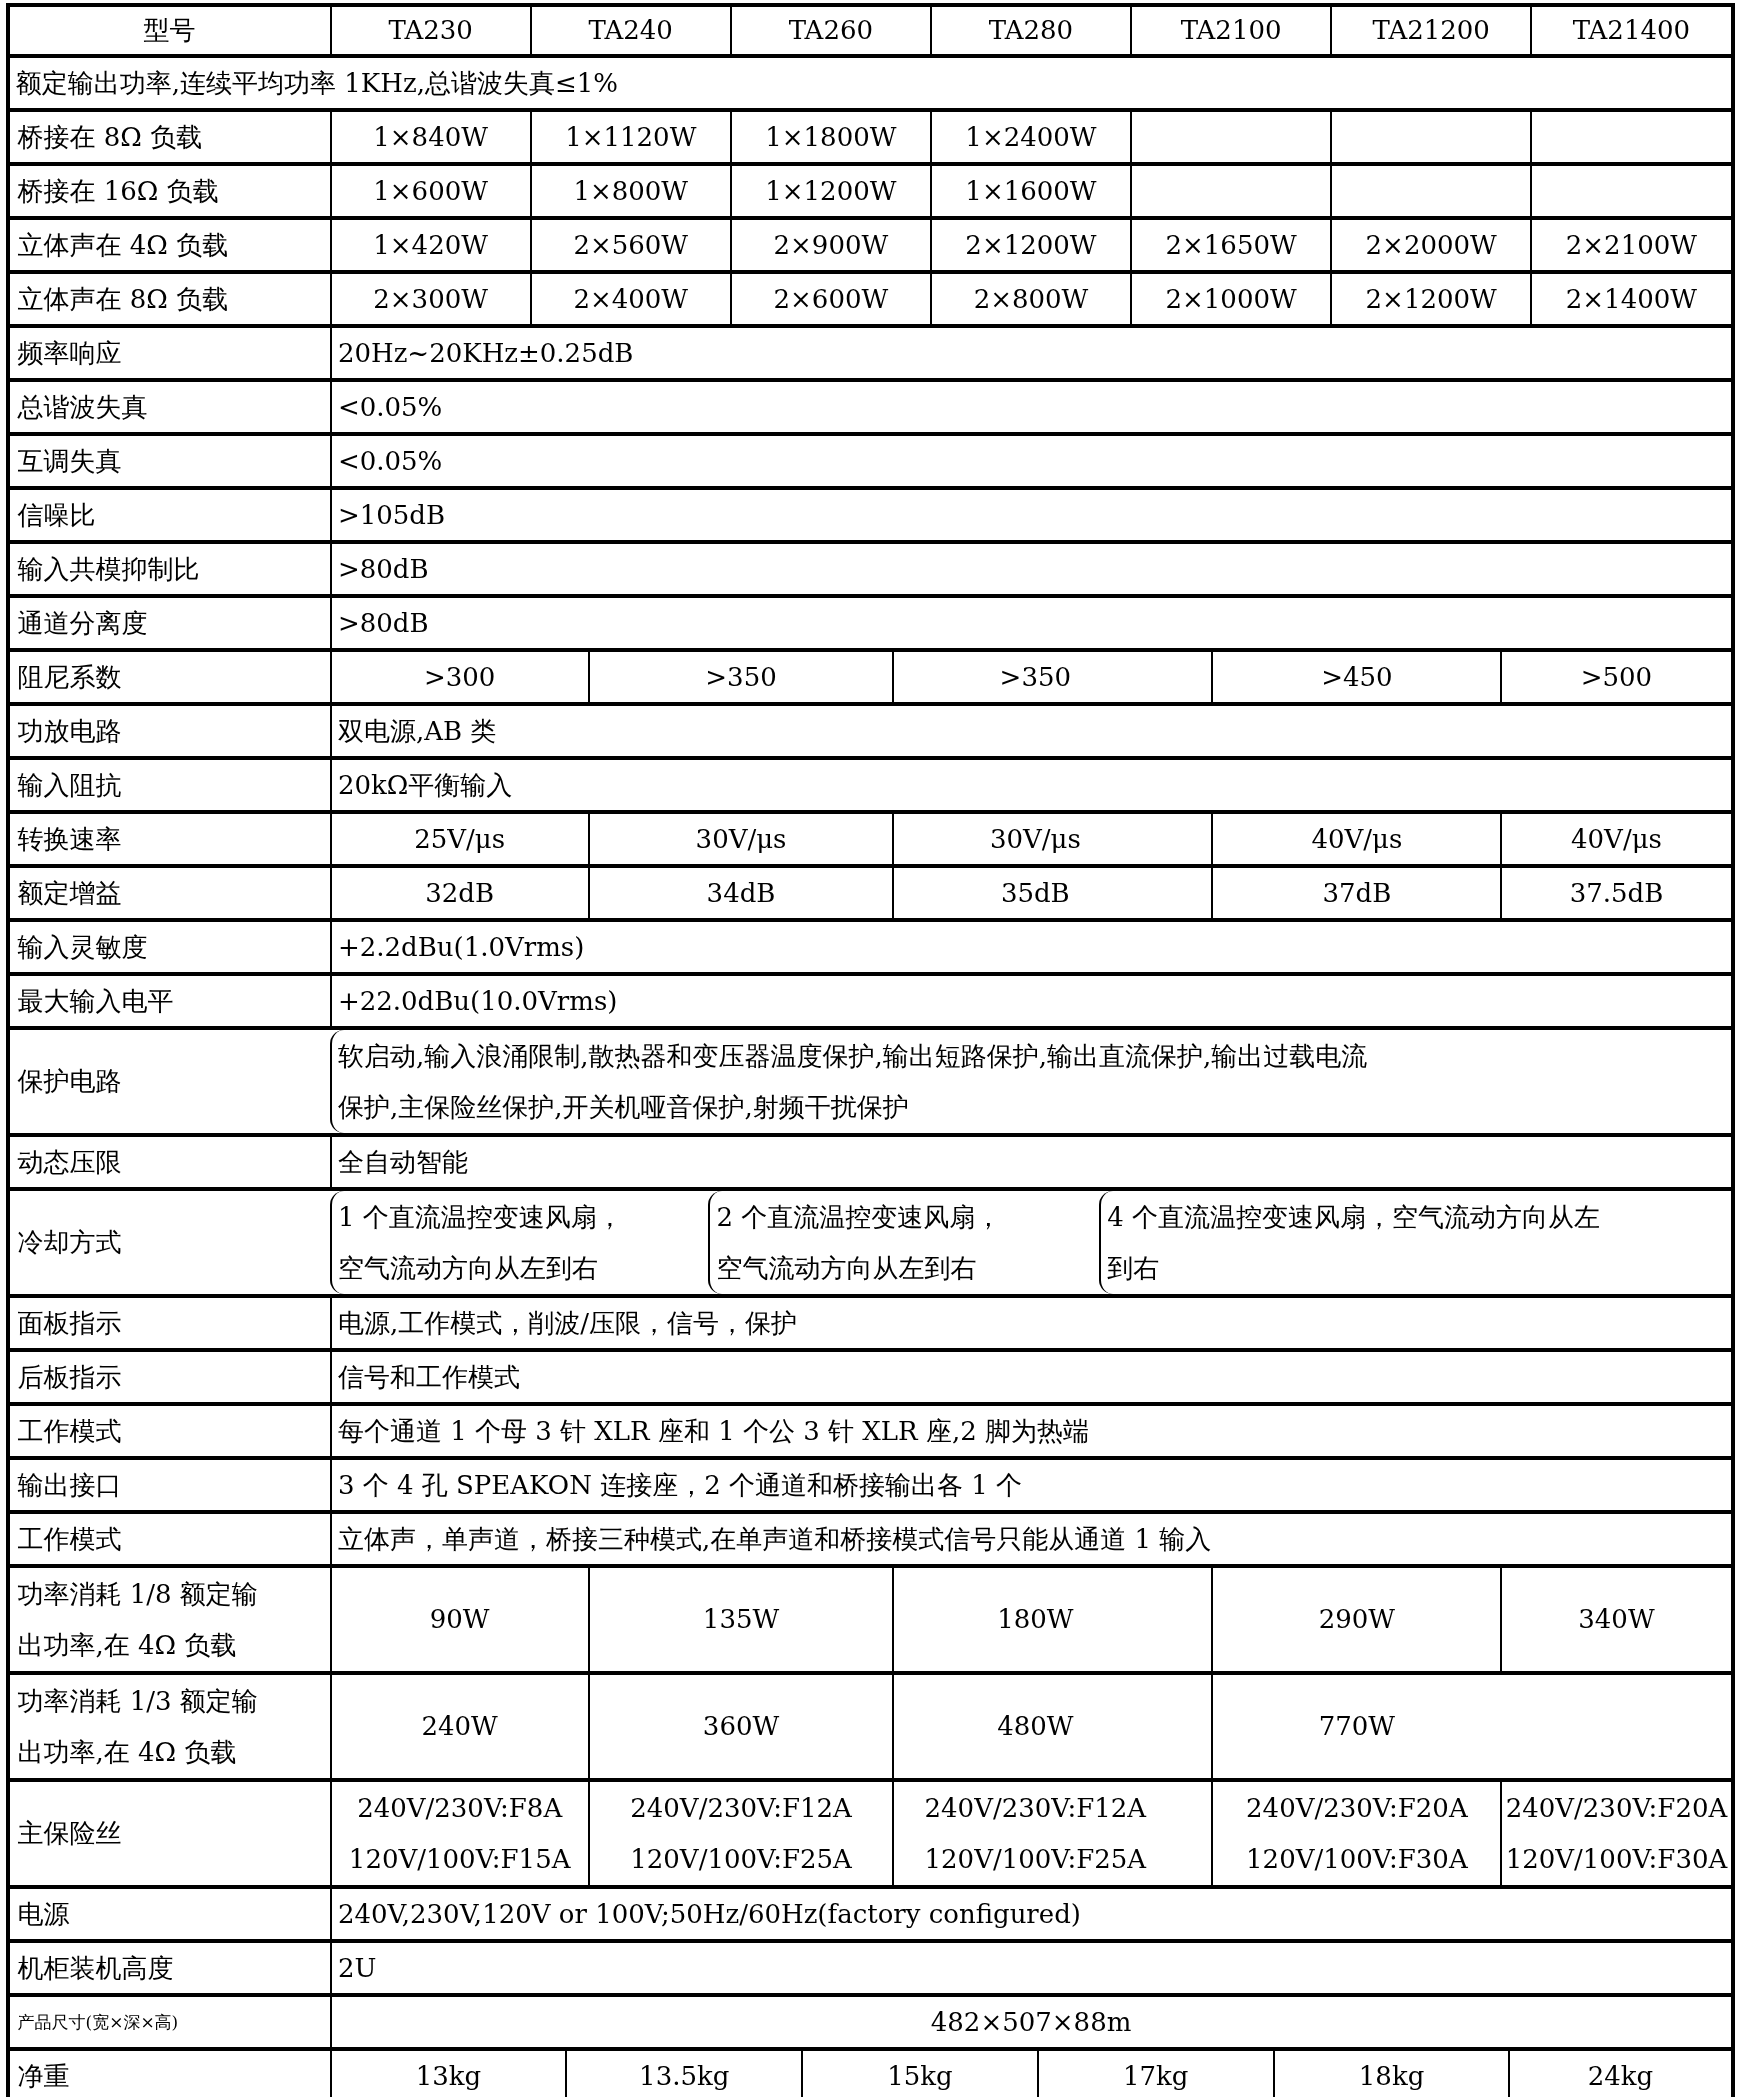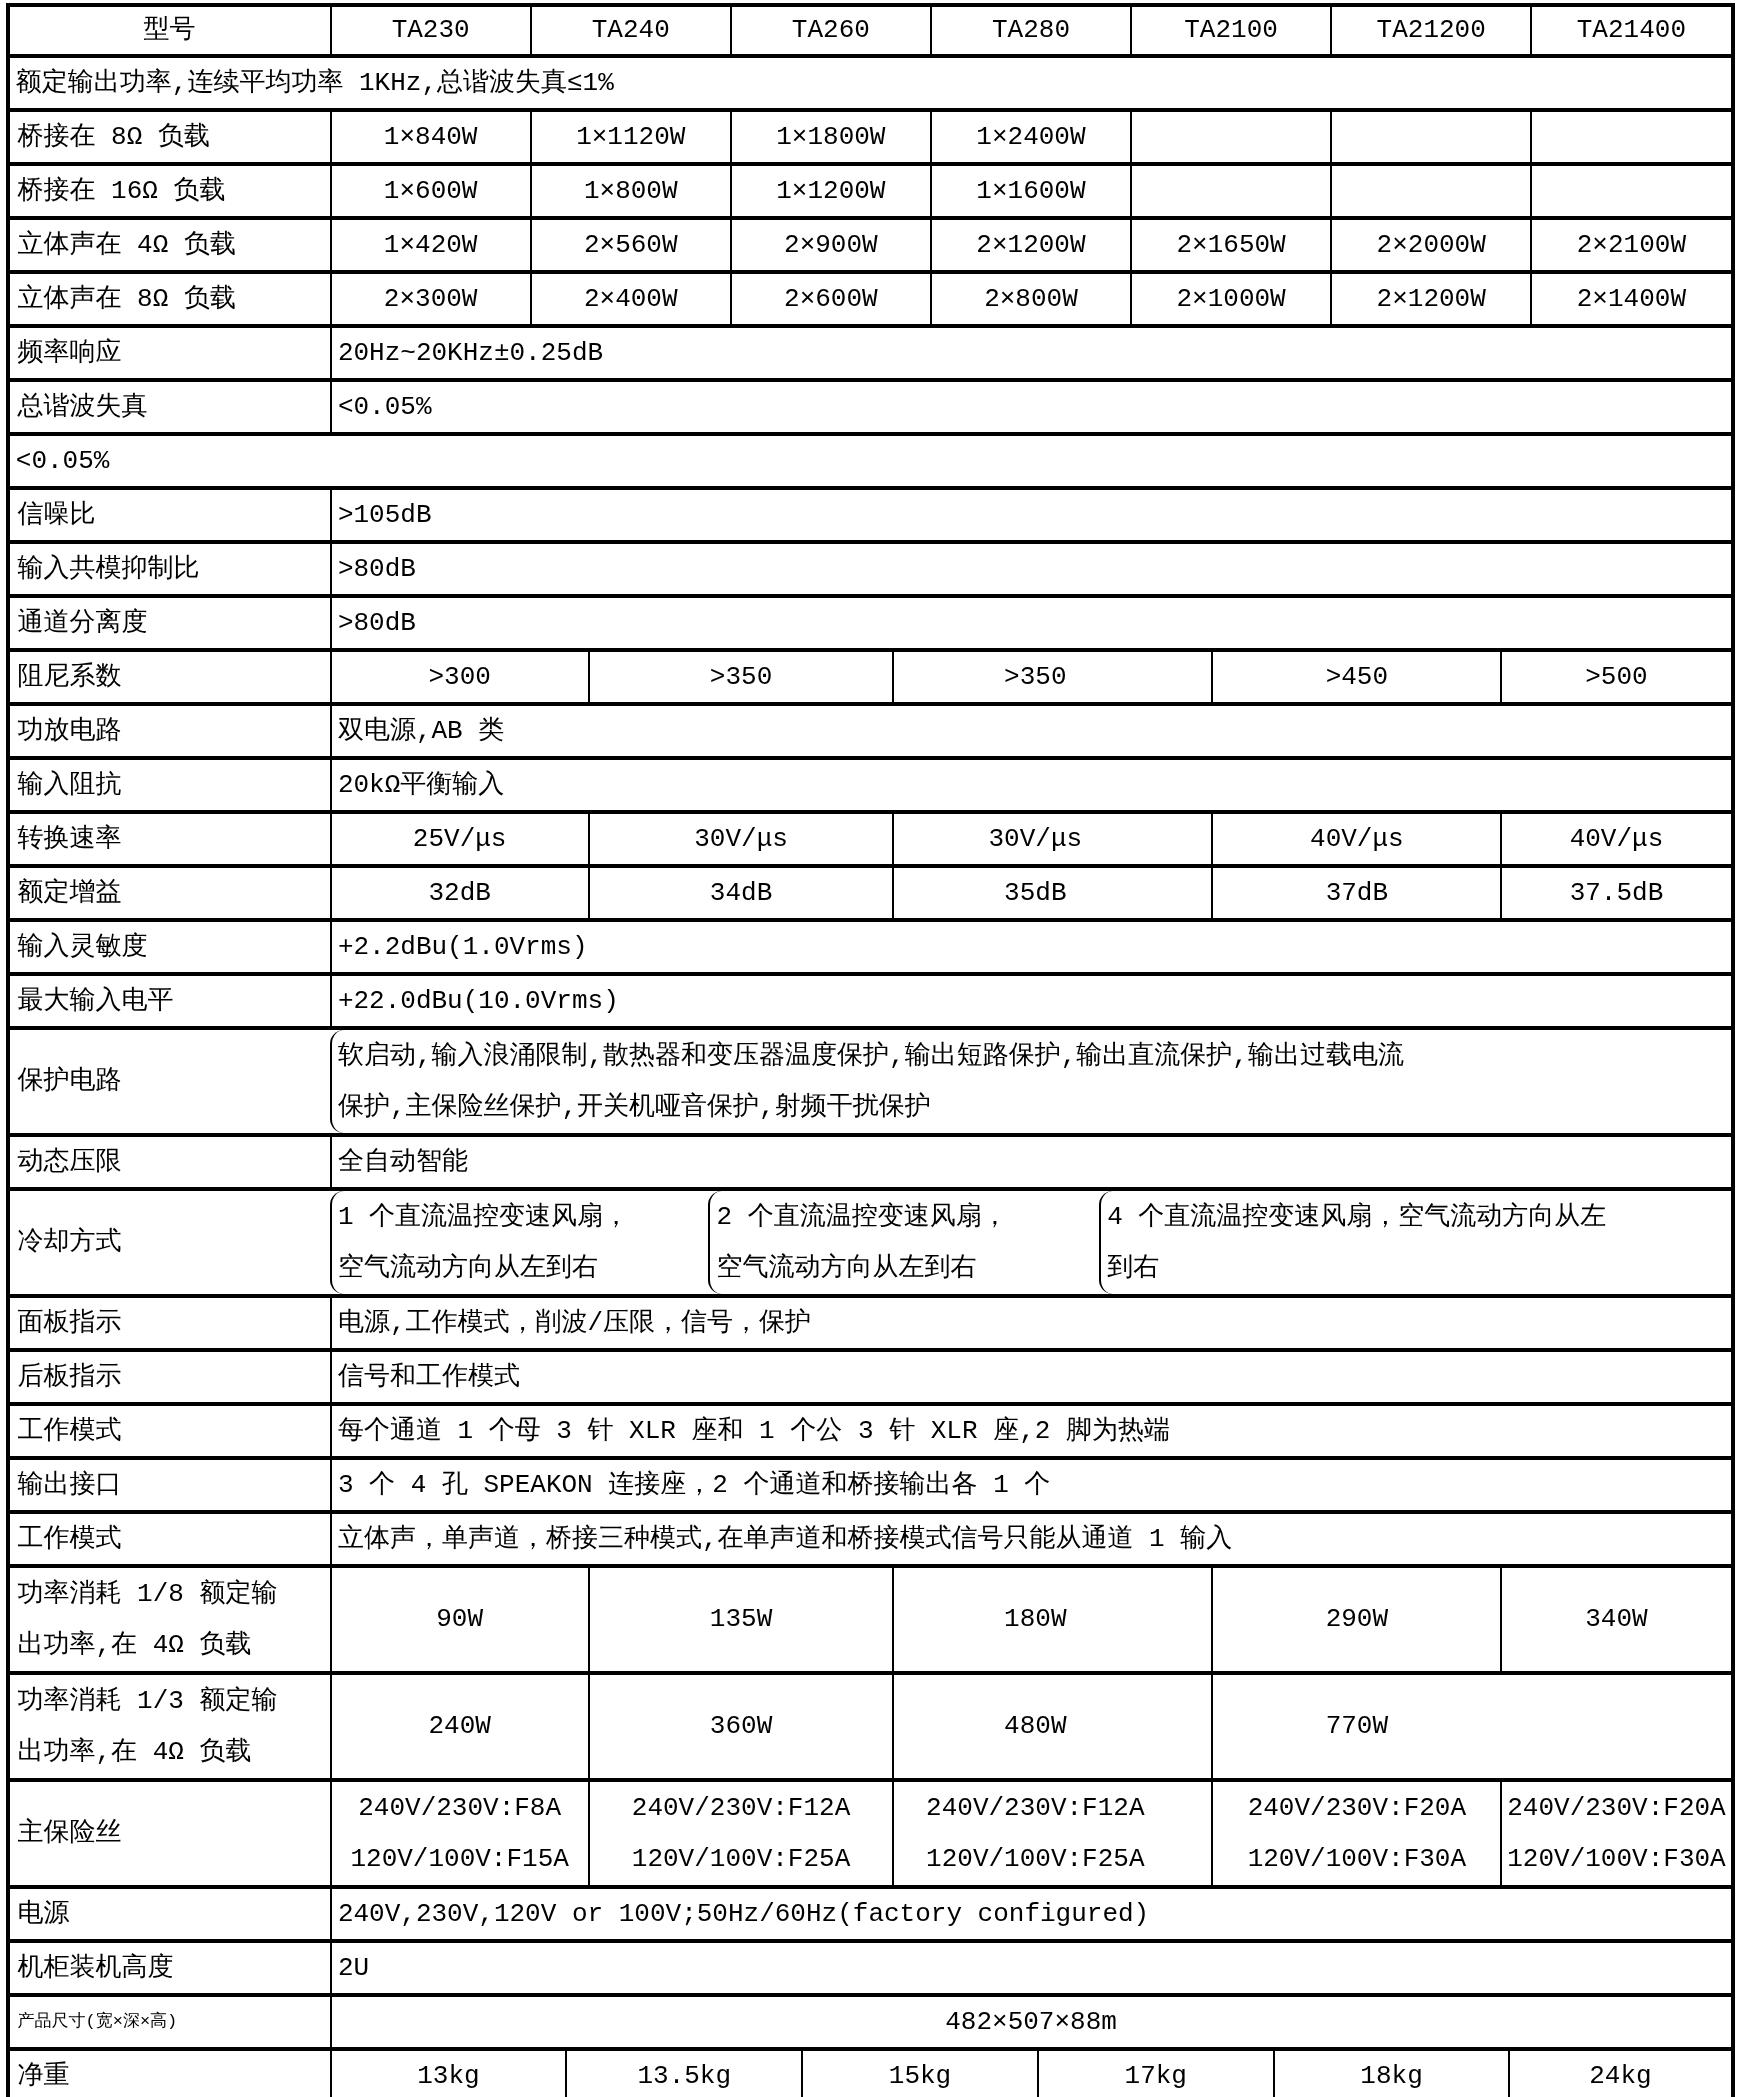--- a/index.html
+++ b/index.html
@@ -3,21 +3,21 @@
 <meta charset="utf-8">
 <style>
   html,body{margin:0;padding:0;background:#ffffff;}
   .page{
     width:1740px;height:2097px;box-sizing:border-box;
     padding:3.2px 5.5px 0 5.5px;background:#ffffff;color:#000;
     font-family:"DejaVu Serif","Liberation Serif",serif;
     overflow:hidden;
   }
   .tbl{border:4px solid #000;}
-  .r{display:flex;border-top:4px solid #000;font-family:Liberation Mono, monospace;}
+  .r{display:flex;border-top:4px solid #000;}
   .r:first-child{border-top:none;}
   .c{
     box-sizing:border-box;border-left:2.4px solid #000;
     display:flex;align-items:center;
     font-size:26px;line-height:1.35;
     padding:0 6.3px;overflow:hidden;
   }
   .c:first-child{border-left:none;}
   .lab{width:18.6%;flex:none;padding-left:8px;}
   .ctr{justify-content:center;text-align:center;padding:0 3.2px;}
@@ -111,20 +111,21 @@
       <div class="c lab">频率响应</div>
       <div class="c full">20Hz~20KHz±0.25dB</div>
     </div>
 
     <div class="r h1">
       <div class="c lab">总谐波失真</div>
       <div class="c full">&lt;0.05%</div>
     </div>
 
     <div class="r h1">
+      <div class="c lab">互调失真</div>
       <div class="c full">&lt;0.05%</div>
     </div>
 
     <div class="r h1">
       <div class="c lab">信噪比</div>
       <div class="c full">&gt;105dB</div>
     </div>
 
     <div class="r h1">
       <div class="c lab">输入共模抑制比</div>

